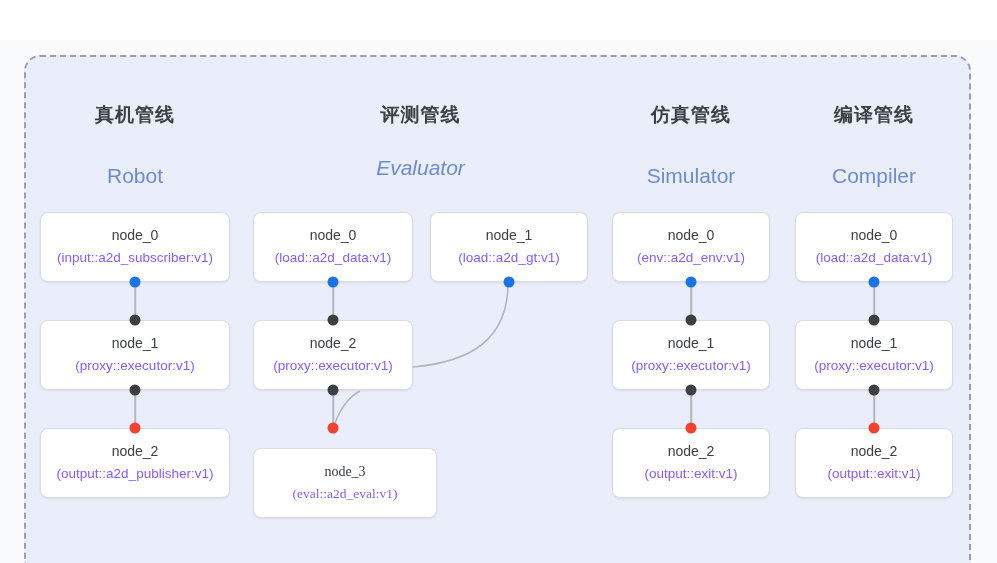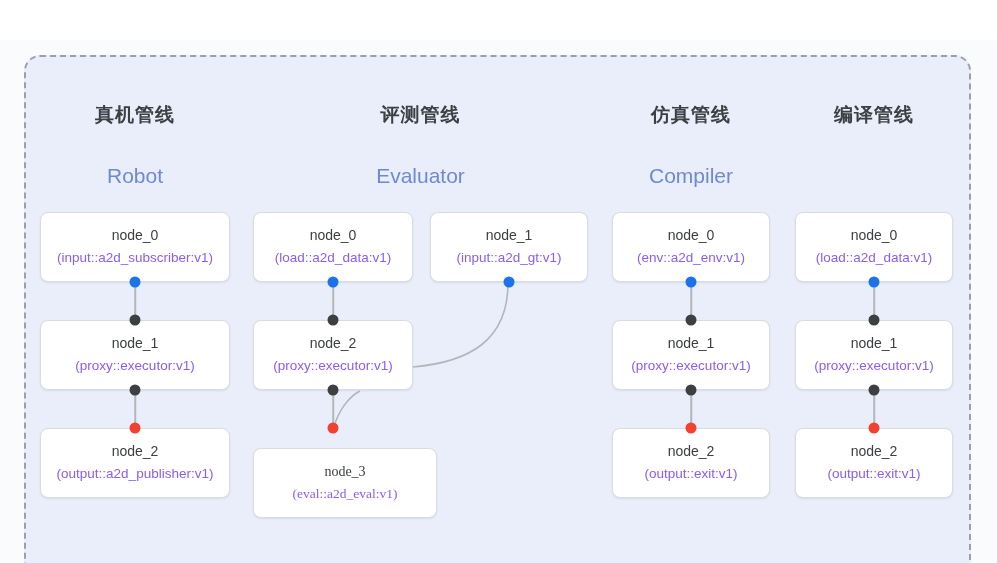--- a/index.html
+++ b/index.html
@@ -137,21 +137,21 @@
   <div class="port port-mid" style="left:135px; top:280px;"></div>
   <div class="port port-mid" style="left:135px; top:350px;"></div>
 
   <div class="node" style="left:40px; top:388px; width:190px; height:70px;">
     <div class="node-title">node_2</div>
     <div class="node-sub">(output::a2d_publisher:v1)</div>
   </div>
   <div class="port port-out" style="left:135px; top:388px;"></div>
 
   <div class="cn-title" style="left:253px; top:62px; width:335px;">评测管线</div>
-  <div class="en-title" style="left:253px; top:124px; width:335px;">Evaluator</div>
+  <div class="en-title" style="left:253px; top:116px; width:335px;font-style:italic;">Evaluator</div>
 
   <div class="edge-v" style="left:333px; top:242px; height:40px;"></div>
   <div class="edge-v" style="left:333px; top:350px; height:40px;"></div>
 
   <div class="node" style="left:253px; top:172px; width:160px; height:70px;">
     <div class="node-title">node_0</div>
     <div class="node-sub">(load::a2d_data:v1)</div>
   </div>
   <div class="port port-in" style="left:333px; top:242px;"></div>
 
@@ -163,26 +163,26 @@
   <div class="port port-mid" style="left:333px; top:350px;"></div>
 
   <div class="node" style="left:253px; top:408px; width:184px; height:70px;font-family:Liberation Serif, serif;">
     <div class="node-title">node_3</div>
     <div class="node-sub">(eval::a2d_eval:v1)</div>
   </div>
   <div class="port port-out" style="left:333px; top:388px;"></div>
 
   <div class="node" style="left:430px; top:172px; width:158px; height:70px;">
     <div class="node-title">node_1</div>
-    <div class="node-sub">(input::a2d_gt:v1)</div>
+    <div class="node-sub">(load::a2d_gt:v1)</div>
   </div>
   <div class="port port-in" style="left:509px; top:242px;"></div>
 
   <div class="cn-title" style="left:612px; top:62px; width:158px;">仿真管线</div>
-  <div class="en-title" style="left:612px; top:124px; width:158px;">Compiler</div>
+  <div class="en-title" style="left:612px; top:124px; width:158px;">Simulator</div>
 
   <div class="edge-v" style="left:691px; top:242px; height:40px;"></div>
   <div class="edge-v" style="left:691px; top:350px; height:40px;"></div>
 
   <div class="node" style="left:612px; top:172px; width:158px; height:70px;">
     <div class="node-title">node_0</div>
     <div class="node-sub">(env::a2d_env:v1)</div>
   </div>
   <div class="port port-in" style="left:691px; top:242px;"></div>
 
@@ -193,20 +193,21 @@
   <div class="port port-mid" style="left:691px; top:280px;"></div>
   <div class="port port-mid" style="left:691px; top:350px;"></div>
 
   <div class="node" style="left:612px; top:388px; width:158px; height:70px;">
     <div class="node-title">node_2</div>
     <div class="node-sub">(output::exit:v1)</div>
   </div>
   <div class="port port-out" style="left:691px; top:388px;"></div>
 
   <div class="cn-title" style="left:795px; top:62px; width:158px;">编译管线</div>
+  <div class="en-title" style="left:795px; top:124px; width:158px;">Compiler</div>
 
   <div class="edge-v" style="left:874px; top:242px; height:40px;"></div>
   <div class="edge-v" style="left:874px; top:350px; height:40px;"></div>
 
   <div class="node" style="left:795px; top:172px; width:158px; height:70px;">
     <div class="node-title">node_0</div>
     <div class="node-sub">(load::a2d_data:v1)</div>
   </div>
   <div class="port port-in" style="left:874px; top:242px;"></div>
 

